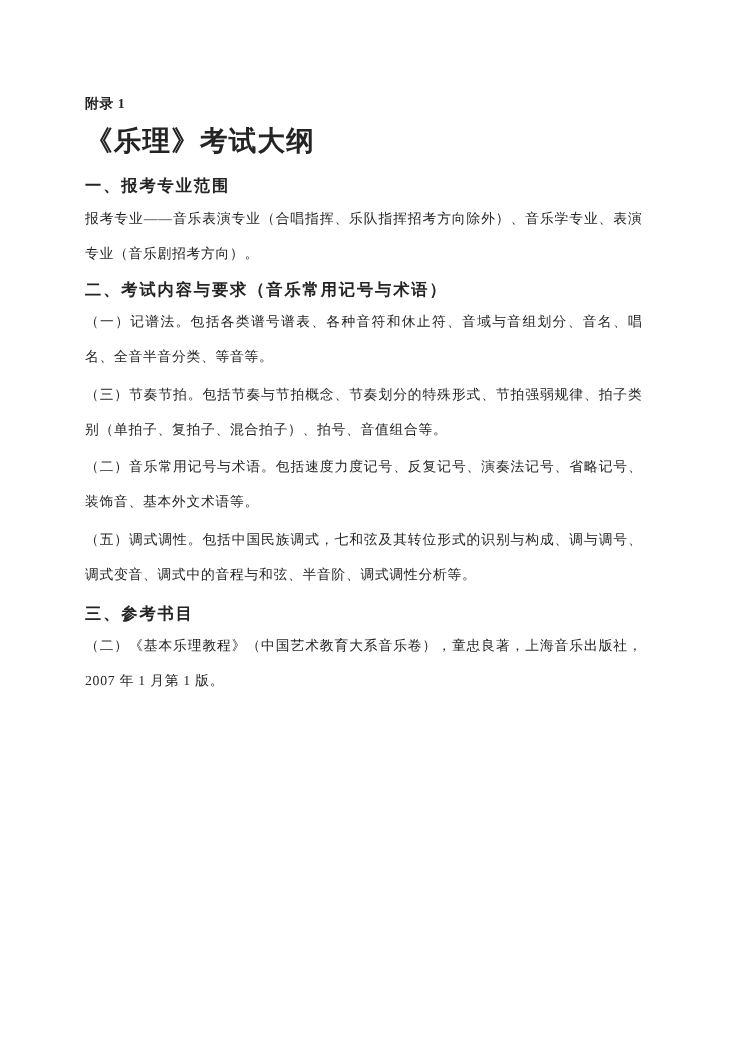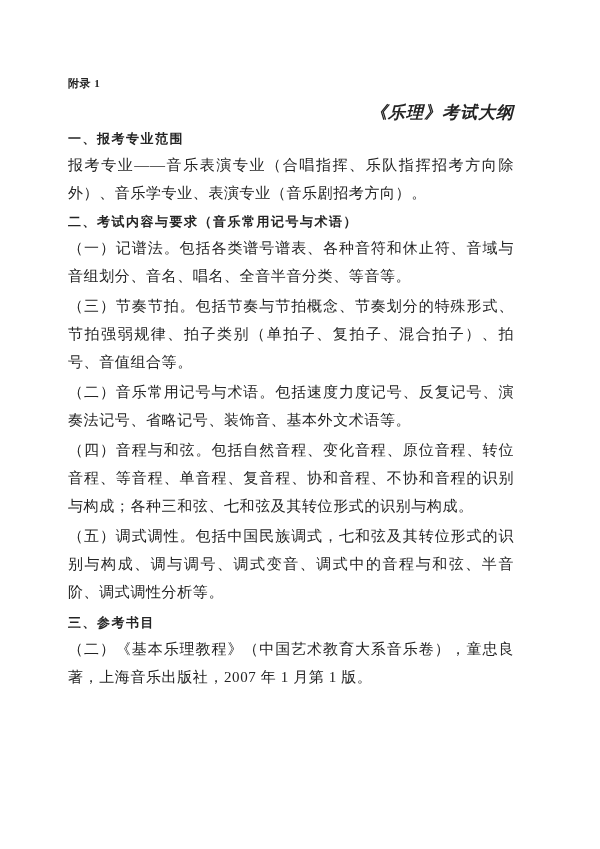--- a/index.html
+++ b/index.html
@@ -18,40 +18,39 @@
     color: #242424;
     overflow: hidden;
   }
   .appendix {
     font-size: 11px;
     font-weight: bold;
     line-height: 14px;
     letter-spacing: 0.5px;
   }
   .doc-title {
-    font-size: 17px;
+    font-size: 22px;
     font-weight: bold;
-    text-align: right;
+    text-align: left;
     line-height: 22px;
     margin: 12px 0 0 0;
     letter-spacing: 1px;
-    font-style: italic;
   }
   .section-heading {
     font-size: 13px;
     font-weight: bold;
     line-height: 17px;
     letter-spacing: 1.5px;
     margin: 0;
   }
-  .section-heading.s1 { margin-top: 6px; }
+  .section-heading.s1 { margin-top: 16px; }
   .section-heading.s2 { margin-top: 6px; }
   .section-heading.s3 { margin-top: 8px; }
   .para {
-    font-size: 15px;
+    font-size: 11px;
     line-height: 28px;
     letter-spacing: 0.6px;
     text-align: justify;
     text-justify: inter-ideograph;
     margin: 4px 0 2px 0;
   }
   .para + .para { margin-top: 0; }
 </style>
 </head>
 <body>
@@ -62,19 +61,18 @@
 
   <div class="doc-title">《乐理》考试大纲</div>
 
   <h2 class="section-heading s1">一、报考专业范围</h2>
   <p class="para">报考专业——音乐表演专业（合唱指挥、乐队指挥招考方向除外）、音乐学专业、表演专业（音乐剧招考方向）。</p>
 
   <h2 class="section-heading s2">二、考试内容与要求（音乐常用记号与术语）</h2>
   <p class="para">（一）记谱法。包括各类谱号谱表、各种音符和休止符、音域与音组划分、音名、唱名、全音半音分类、等音等。</p>
   <p class="para">（三）节奏节拍。包括节奏与节拍概念、节奏划分的特殊形式、节拍强弱规律、拍子类别（单拍子、复拍子、混合拍子）、拍号、音值组合等。</p>
   <p class="para">（二）音乐常用记号与术语。包括速度力度记号、反复记号、演奏法记号、省略记号、装饰音、基本外文术语等。</p>
-  <p class="para">（四）音程与和弦。包括自然音程、变化音程、原位音程、转位音程、等音程、单音程、复音程、协和音程、不协和音程的识别与构成；各种三和弦、七和弦及其转位形式的识别与构成。</p>
   <p class="para">（五）调式调性。包括中国民族调式，七和弦及其转位形式的识别与构成、调与调号、调式变音、调式中的音程与和弦、半音阶、调式调性分析等。</p>
 
   <h2 class="section-heading s3">三、参考书目</h2>
   <p class="para">（二）《基本乐理教程》（中国艺术教育大系音乐卷），童忠良著，上海音乐出版社，2007 年 1 月第 1 版。</p>
 
 </div>
 
 </body></html>

